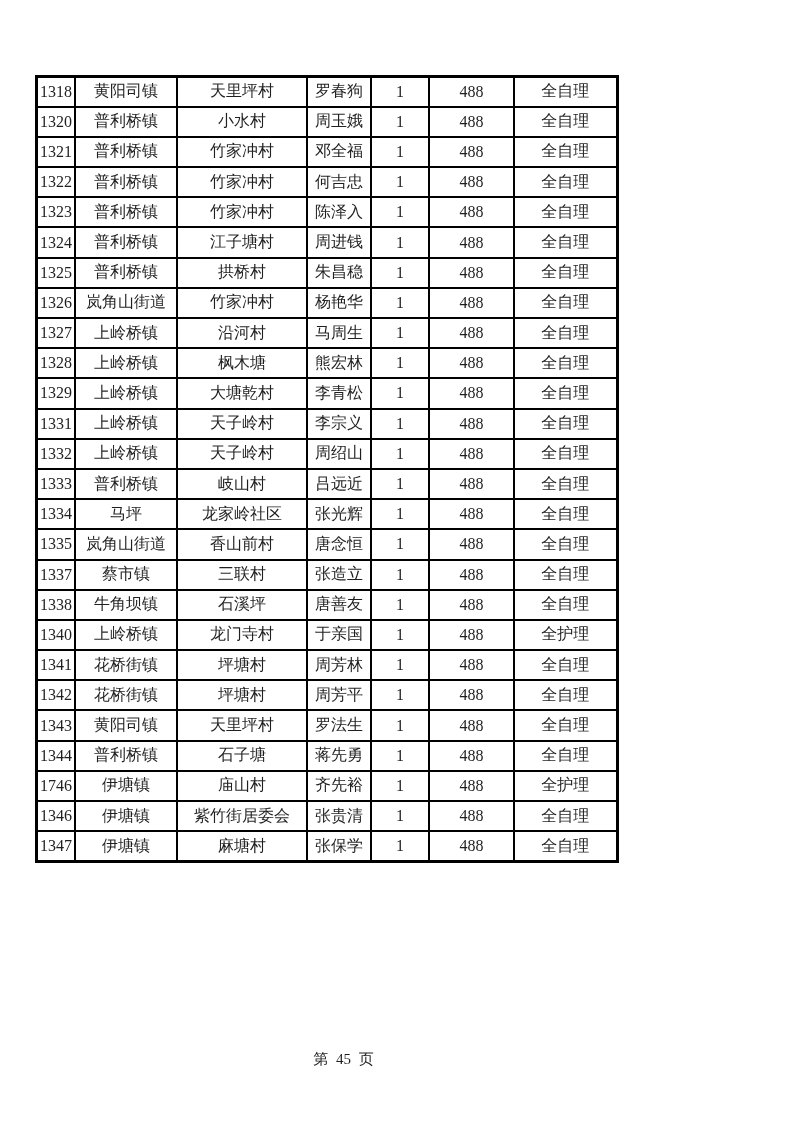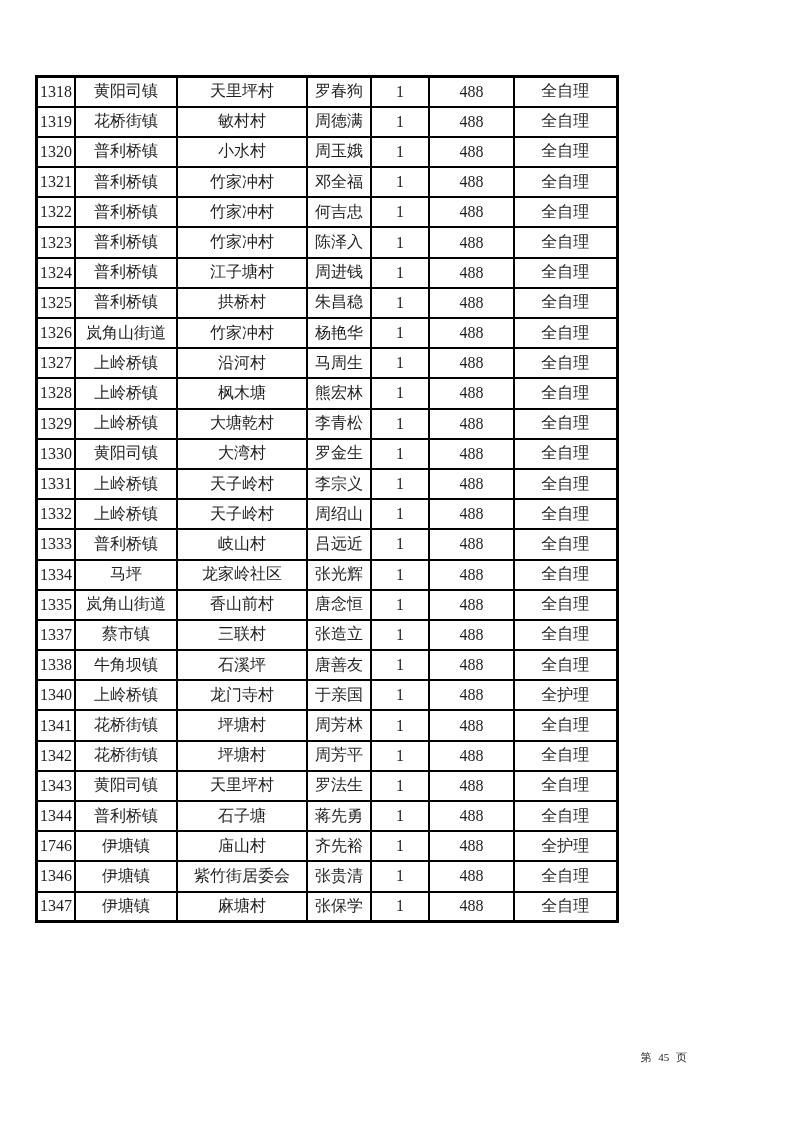--- a/index.html
+++ b/index.html
@@ -36,22 +36,22 @@
     font-size:16px;
     color:var(--text-color);
     white-space:nowrap;
     overflow:hidden;
   }
   .footer{
     position:absolute;
     top:1050px;
     left:0;
     width:687px;
-    text-align:right;
-    font-size:11px;
+    text-align:center;
+    font-size:15px;
     color:var(--text-color);
     word-spacing:4px;
   }
 </style>
 </head>
 <body>
 
 <div class="page">
 
   <table class="roster">
@@ -68,29 +68,20 @@
         <tr>
           <td>1318</td>
           <td>黄阳司镇</td>
           <td>天里坪村</td>
           <td>罗春狗</td>
           <td>1</td>
           <td>488</td>
           <td>全自理</td>
         </tr>
         <tr>
-          <td>1319</td>
-          <td>花桥街镇</td>
-          <td>敏村村</td>
-          <td>周德满</td>
-          <td>1</td>
-          <td>488</td>
-          <td>全自理</td>
-        </tr>
-        <tr>
           <td>1320</td>
           <td>普利桥镇</td>
           <td>小水村</td>
           <td>周玉娥</td>
           <td>1</td>
           <td>488</td>
           <td>全自理</td>
         </tr>
         <tr>
           <td>1321</td>
@@ -167,29 +158,20 @@
         <tr>
           <td>1329</td>
           <td>上岭桥镇</td>
           <td>大塘乾村</td>
           <td>李青松</td>
           <td>1</td>
           <td>488</td>
           <td>全自理</td>
         </tr>
         <tr>
-          <td>1330</td>
-          <td>黄阳司镇</td>
-          <td>大湾村</td>
-          <td>罗金生</td>
-          <td>1</td>
-          <td>488</td>
-          <td>全自理</td>
-        </tr>
-        <tr>
           <td>1331</td>
           <td>上岭桥镇</td>
           <td>天子岭村</td>
           <td>李宗义</td>
           <td>1</td>
           <td>488</td>
           <td>全自理</td>
         </tr>
         <tr>
           <td>1332</td>

